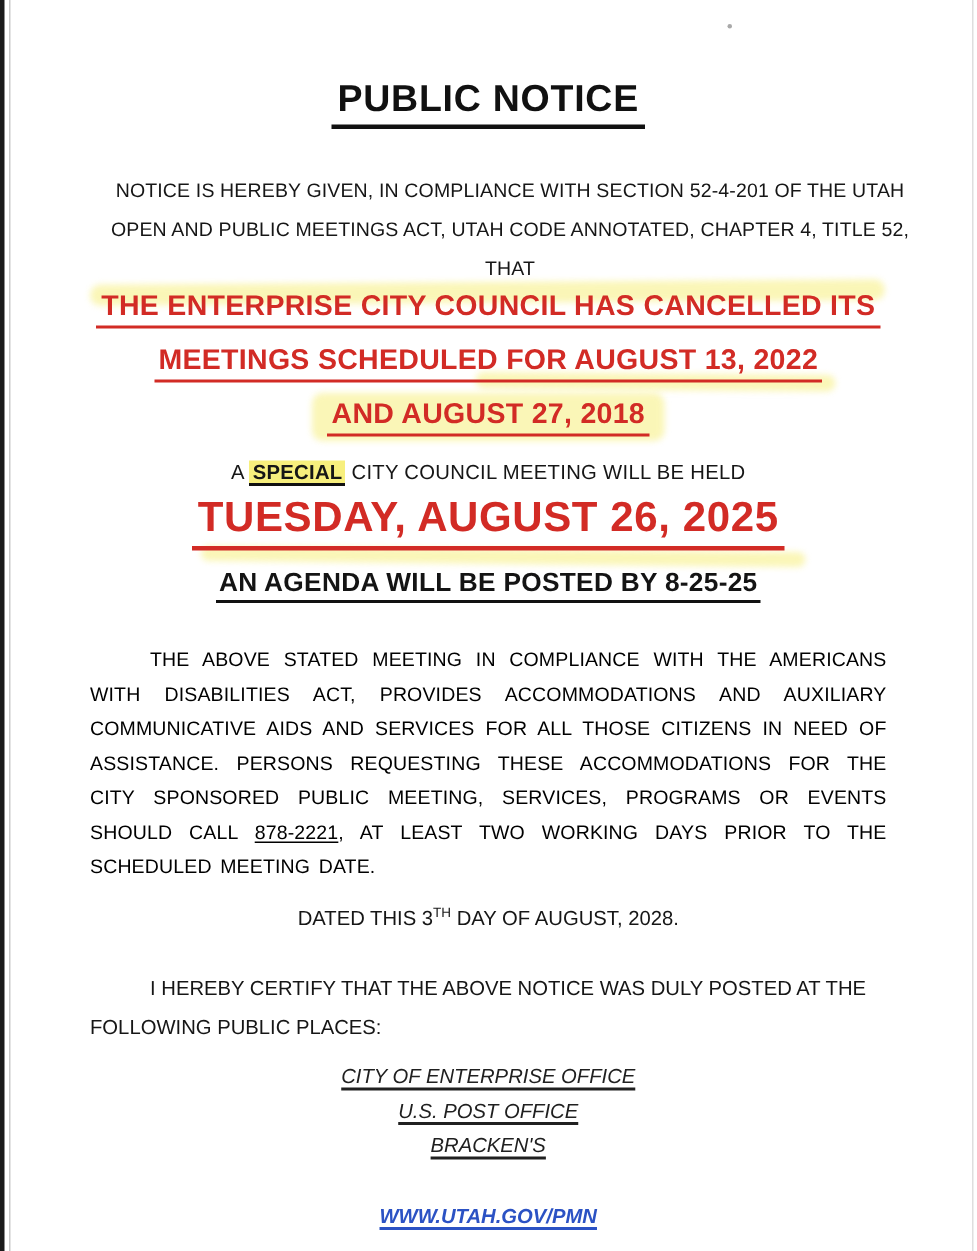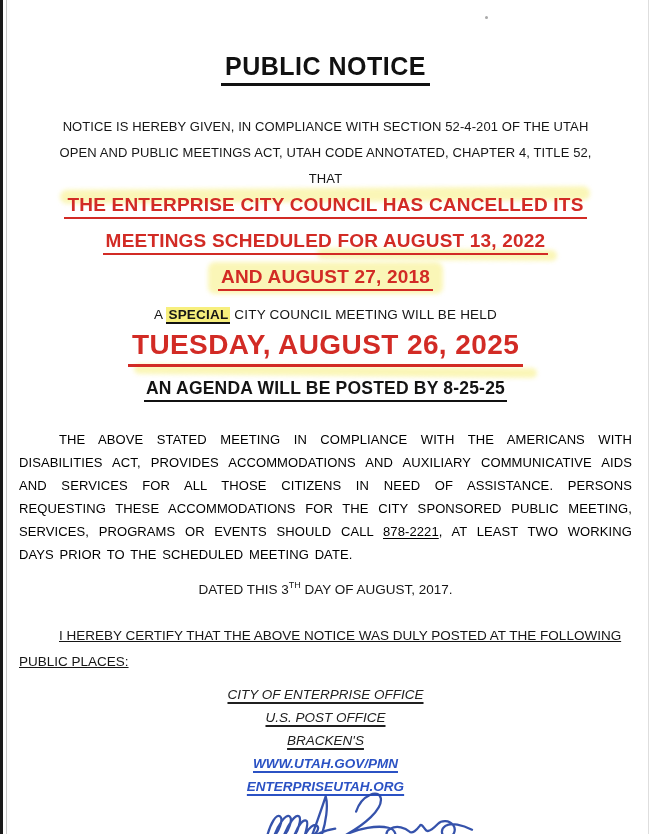--- a/index.html
+++ b/index.html
@@ -11,21 +11,21 @@
   }
   *{margin:0;padding:0;box-sizing:border-box;}
   html,body{width:651px;height:834px;}
   body{
     background:#ffffff;
     font-family:"Liberation Sans", sans-serif;
     color:#1b1b1b;
     position:relative;
     overflow:hidden;
   }
-  .doc{position:absolute;inset:0;padding:0 19px;}
+  .doc{position:absolute;inset:0;padding:0 60px;}
   
   .edge-left{position:absolute;left:0;top:0;width:3px;height:100%;background:var(--edge);}
   .edge-left2{position:absolute;left:6px;top:0;width:1px;height:100%;background:#c9c9c9;}
   .edge-right{position:absolute;right:2px;top:0;width:1px;height:100%;background:#dedede;}
   .speck{position:absolute;left:485px;top:16px;width:3px;height:3px;background:#a9a9a9;border-radius:50%;}
 
   
   .title-row{margin-top:52px;text-align:center;}
   .title{
     display:inline-block;font-size:25px;font-weight:bold;letter-spacing:.5px;
@@ -73,29 +73,29 @@
     margin-top:26px;text-align:justify;text-indent:40px;
     font-size:13px;line-height:23px;color:#000000;word-spacing:2px;letter-spacing:.1px;
   }
   .phone{text-decoration:underline;text-underline-offset:2px;}
 
   
   .dated{margin-top:14px;text-align:center;font-size:13.5px;color:#161616;}
   .dated sup{font-size:9px;}
 
   
-  .certify{margin-top:26px;font-size:13.5px;line-height:26px;text-indent:40px;color:#161616;text-decoration:underline;}
+  .certify{margin-top:26px;font-size:13.5px;line-height:26px;text-indent:40px;color:#161616;}
 
   
   .places{margin-top:8px;text-align:center;font-style:italic;}
   .place{
     font-size:13.5px;line-height:23px;color:#202020;
     text-decoration:underline;text-underline-offset:3px;text-decoration-thickness:1.5px;
   }
-  .place.link{color:var(--link);font-weight:bold;}
+  .place.link{color:var(--link);font-weight:bold;margin-top:24px;}
 
   
   .sig-row{margin-top:30px;margin-left:228px;position:relative;height:36px;}
   .sig-line{display:inline-block;width:195px;height:30px;border-bottom:2px solid #4a4a4a;vertical-align:bottom;}
   .sig-svg{position:absolute;left:16px;top:-44px;width:228px;height:78px;pointer-events:none;}
   .sig-svg path{stroke:var(--ink);fill:none;stroke-width:2.4;stroke-linecap:round;stroke-linejoin:round;opacity:.95;}
 </style>
 </head>
 <body>
 
@@ -141,21 +141,21 @@
       <span class="tue-txt">TUESDAY, AUGUST 26, 2025</span>
     </span>
   </div>
 
   <div class="agenda-row">
     <span class="agenda">AN AGENDA WILL BE POSTED BY 8-25-25</span>
   </div>
 
   <p class="ada"><span>THE ABOVE STATED MEETING IN COMPLIANCE WITH THE AMERICANS WITH DISABILITIES ACT, PROVIDES ACCOMMODATIONS AND AUXILIARY COMMUNICATIVE AIDS AND SERVICES FOR ALL THOSE CITIZENS IN NEED OF ASSISTANCE.  PERSONS REQUESTING THESE ACCOMMODATIONS FOR THE CITY SPONSORED PUBLIC MEETING, SERVICES, PROGRAMS OR EVENTS SHOULD CALL </span><span class="phone">878-2221</span><span>, AT LEAST TWO WORKING DAYS PRIOR TO THE SCHEDULED MEETING DATE.</span></p>
 
-  <p class="dated"><span>DATED THIS 3</span><sup>TH</sup><span> DAY OF AUGUST, 2017.</span></p>
+  <p class="dated"><span>DATED THIS 3</span><sup>TH</sup><span> DAY OF AUGUST, 2028.</span></p>
 
   <p class="certify">I HEREBY CERTIFY THAT THE ABOVE NOTICE WAS DULY POSTED AT THE FOLLOWING PUBLIC PLACES:</p>
 
   <div class="places">
     <div class="place">CITY OF ENTERPRISE OFFICE</div>
     <div class="place">U.S. POST OFFICE</div>
     <div class="place">BRACKEN'S</div>
     <div class="place link">WWW.UTAH.GOV/PMN</div>
     <div class="place link">ENTERPRISEUTAH.ORG</div>
   </div>

